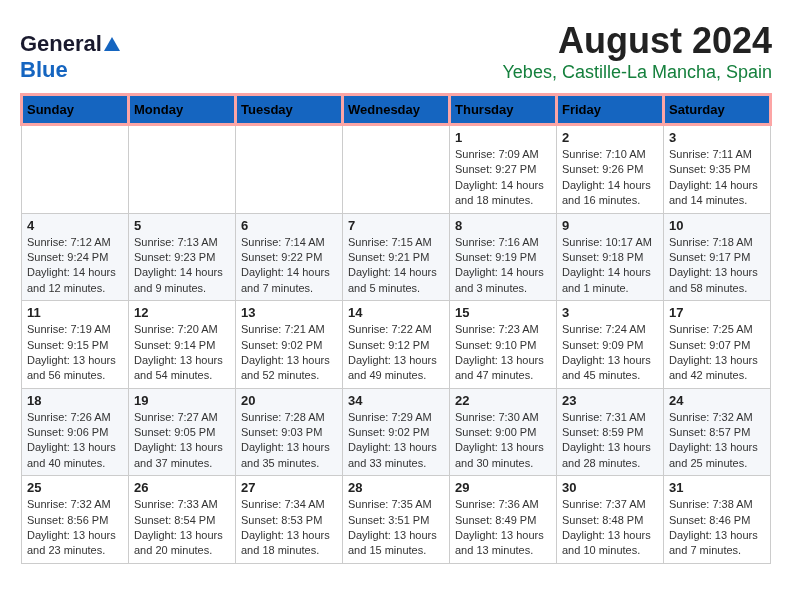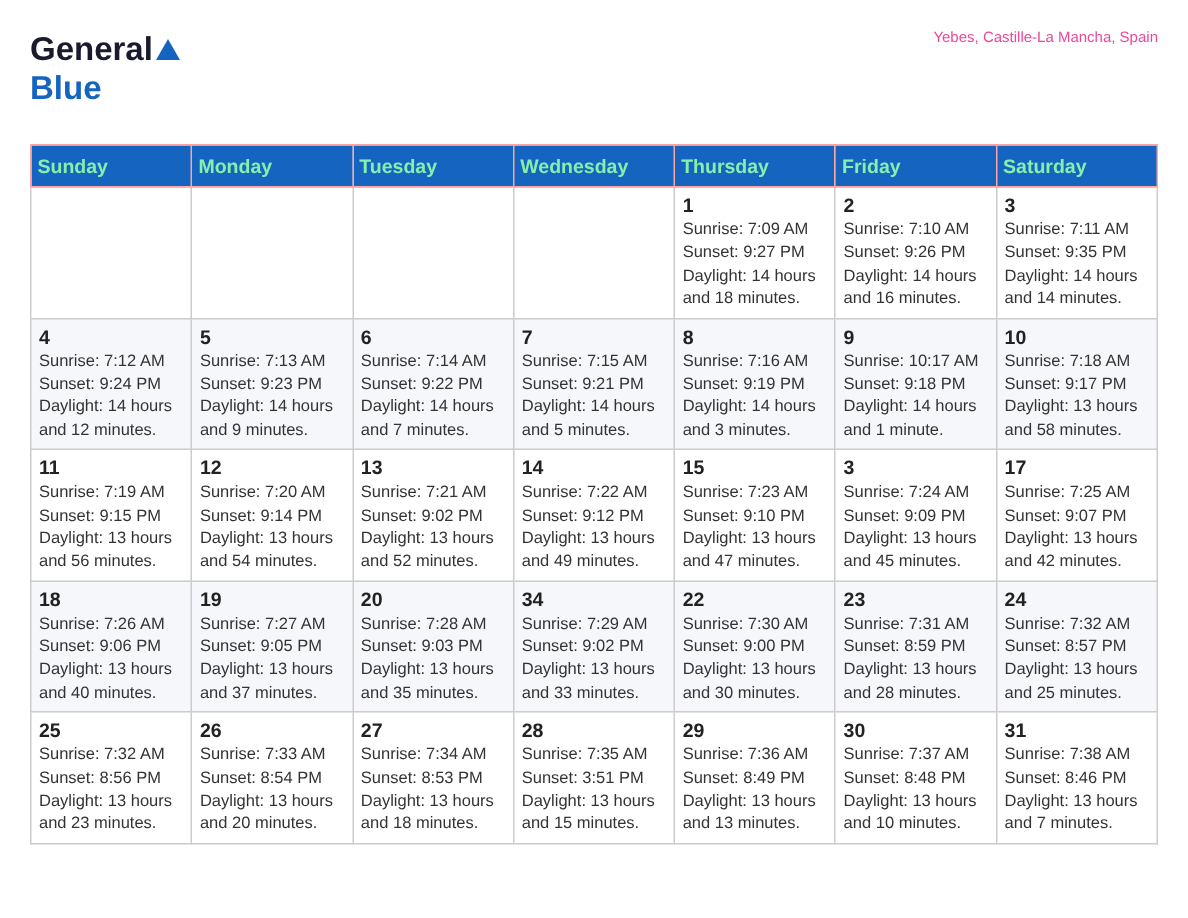--- a/index.html
+++ b/index.html
@@ -6,22 +6,22 @@
     body {
       font-family: Arial, sans-serif;
       background: #fff;
       width: 792px;
       min-height: 612px;
       padding: 20px;
     }
     .header {
       display: flex;
       justify-content: space-between;
-      align-items: flex-start;
-      margin-bottom: 24px;
+      align-items: flex-end;
+      margin-bottom: 10px;
     }
     .logo {
       display: flex;
       flex-direction: column;
       align-items: flex-start;
     }
     .logo-triangle {
       display: inline-block;
       width: 0;
       height: 0;
@@ -37,35 +37,35 @@
     }
     .title-area {
       text-align: right;
     }
     .month-title {
       font-size: 36px;
       font-weight: bold;
       color: #222;
     }
     .subtitle {
-      font-size: 10px;
-      color: #ec4899;
+      font-size: 18px;
+      color: #15803d;
     }
     .calendar {
       width: 100%;
       border-collapse: collapse;
       font-size: 11px;
     }
     .calendar th {
       background: #1565c0;
-      color: #86efac;
+      color: #000000;
       padding: 6px 4px;
       text-align: left;
       font-size: 13px;
-      border: 1px solid #fca5a5;
+      border: 3px solid #fca5a5;
     }
     .calendar td {
       border: 1px solid #ccc;
       padding: 4px 5px;
       vertical-align: top;
       width: 14.28%;
       background: #fff;
       min-height: 80px;
     }
     .calendar tr:nth-child(even) td {
@@ -93,20 +93,21 @@
   <div class="logo">
     <div class="logo-line">
       <span style="font-size:22px;font-weight:bold;color:#1a1a2e;">General</span>
       <span class="logo-triangle"></span>
     </div>
     <div>
       <span style="font-size:22px;font-weight:bold;color:#1565c0;">Blue</span>
     </div>
   </div>
   <div class="title-area">
+    <div class="month-title">August 2024</div>
     <div class="subtitle">Yebes, Castille-La Mancha, Spain</div>
   </div>
 </div>
 
 <table class="calendar">
   <thead>
     <tr>
       <th>Sunday</th>
       <th>Monday</th>
       <th>Tuesday</th>

